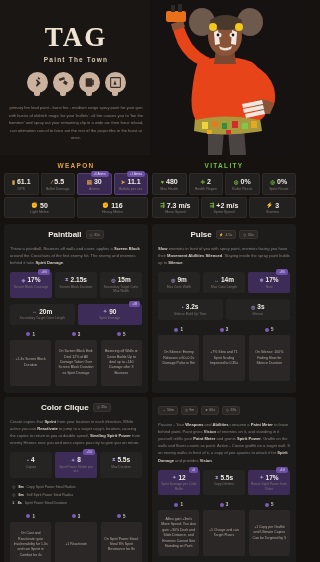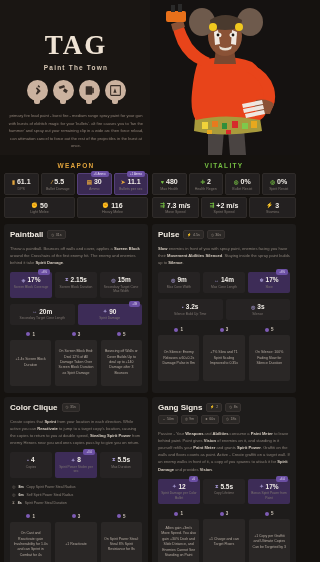--- a/index.html
+++ b/index.html
@@ -7,21 +7,21 @@
     width: 300px; height: 562px;
     background: #15120f;
     font-family: "Liberation Sans", sans-serif;
     overflow: hidden;
   }
   .page { position: relative; width: 300px; height: 562px; background: #15120f; }
 
   
   .hero-head { position: relative; height: 155px; width: 300px; background: #1a1613; overflow: hidden; }
   .hero-left { position: absolute; left: 0; top: 0; width: 152px; height: 155px; text-align: center; }
-  .hero-title { margin-top: 30px; font-size: 27px; font-weight: bold; letter-spacing: 2px; color: #efe3d4; font-family: "Liberation Serif", serif; }
+  .hero-title { margin-top: 22px; font-size: 27px; font-weight: bold; letter-spacing: 2px; color: #efe3d4; font-family: "Liberation Serif", serif; }
   .hero-sub { margin-top: 3px; font-size: 6.5px; font-weight: bold; letter-spacing: 1.2px; color: #d9c9b6; }
   .ability-icons { margin-top: 9px; display: flex; justify-content: center; gap: 5px; }
   .ab-ico { width: 21px; height: 21px; border-radius: 50%; background: #cbb29f; display: flex; align-items: center; justify-content: center; position: relative; }
   .ab-ico svg { width: 13px; height: 13px; }
   .ab-ico::after { content: ""; position: absolute; bottom: -3px; left: 50%; transform: translateX(-50%); width: 6px; height: 4px; background: #cbb29f; border-radius: 0 0 2px 2px; }
   .hero-desc { margin: 11px 7px 0 7px; font-size: 4.1px; line-height: 1.85; color: #8e8176; text-align: center; }
 
   
   .hero-art { position: absolute; right: 0; top: 0; width: 150px; height: 155px; }
 
@@ -36,21 +36,21 @@
   .stat-box.up { background: #3a2a52; border-color: #55407a; }
   .stat-val { font-size: 7px; font-weight: bold; color: #f0ece6; display: flex; align-items: center; justify-content: center; gap: 2px; }
   .stat-val .ic { font-size: 5.5px; color: #e0a33c; }
   .stat-val .ic.g { color: #76c043; }
   .stat-lbl { font-size: 3.6px; color: #7e7670; margin-top: 1.5px; }
   .up-badge { position: absolute; top: -3px; right: 2px; background: #6b4fa3; color: #e6dcf5; font-size: 2.8px; padding: 1px 3px; border-radius: 2px; white-space: nowrap; }
 
   
   .ab-grid { display: grid; grid-template-columns: 1fr 1fr; gap: 4px; padding: 0 4px 4px; }
   .ab-card { background: #1e1c1b; border-radius: 3px; padding: 6px 6px 7px; position: relative; }
-  .ab-head { display: flex; align-items: flex-start; justify-content: flex-start; gap: 4px; }
+  .ab-head { display: flex; align-items: flex-start; justify-content: center; gap: 4px; }
   .ab-name { font-size: 8px; font-weight: bold; color: #f2ece3; }
   .ab-chips { display: flex; gap: 3px; flex-wrap: wrap; justify-content: flex-end; }
   .chip { background: #2b2826; border: 1px solid #383331; border-radius: 2px; font-size: 3.6px; color: #9d948c; padding: 1.5px 3px; white-space: nowrap; display: flex; align-items: center; gap: 1.5px; }
   .chip .ci { color: #8a8078; font-size: 3.4px; }
   .ab-chips2 { display: flex; gap: 3px; margin-top: 3px; }
   .ab-desc { margin-top: 6px; font-size: 4.1px; line-height: 1.75; color: #8a8178; }
   .ab-desc b { color: #d8cec2; }
 
   .prop-row { display: flex; gap: 3px; margin-top: 6px; }
   .prop { flex: 1; background: #262323; border-radius: 2px; padding: 4px 1px 4px; text-align: center; position: relative; }
@@ -500,33 +500,20 @@
           <div class="up-col">
             <div class="up-cost">
               <span class="soul"></span>
               <span>5</span>
             </div>
             <div class="up-card">On Spirit Power Steal: Steal 8% Spirit Resistance for 8s</div>
           </div>
         </div>
       </div>
       <div class="ab-card">
-        <div class="ab-head">
-          <div class="ab-name">Gang Signs</div>
-          <div class="ab-chips">
-            <div class="chip">
-              <span class="ci">⚡</span>
-              <span>2</span>
-            </div>
-            <div class="chip">
-              <span class="ci">◷</span>
-              <span>8s</span>
-            </div>
-          </div>
-        </div>
         <div class="ab-chips2">
           <div class="chip">
             <span class="ci">↔</span>
             <span>50m</span>
           </div>
           <div class="chip">
             <span class="ci">◎</span>
             <span>9m</span>
           </div>
           <div class="chip">

